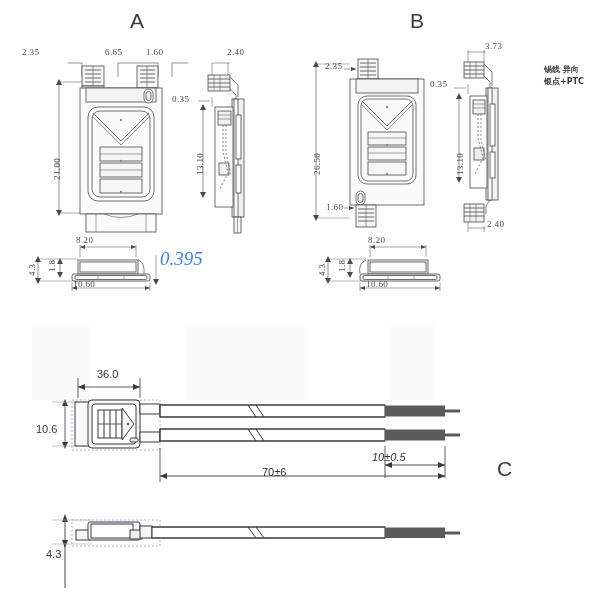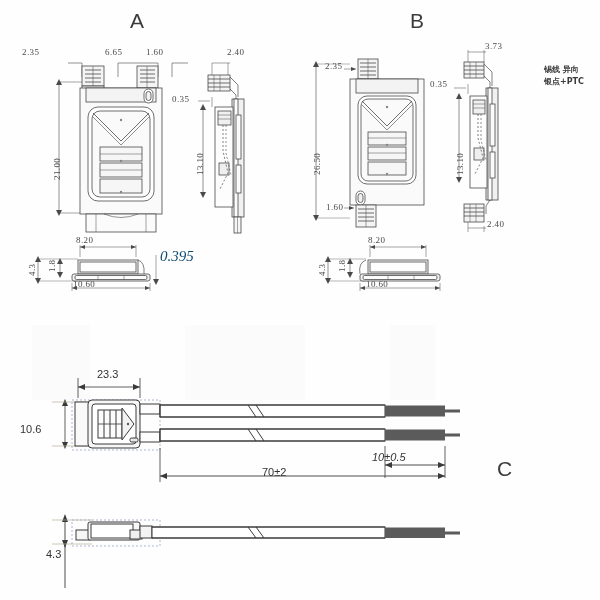--- a/index.html
+++ b/index.html
@@ -50,22 +50,22 @@
   .dim-c {
     font-family: "Liberation Sans", sans-serif;
     font-size: 11px;
     color: #333;
     white-space: nowrap;
     line-height: 1;
   }
   .dim-italic {
     font-family: "Liberation Serif", serif;
     font-style: italic;
-    font-size: 15px;
-    color: #0c4a6e;
+    font-size: 19px;
+    color: #3b82f6;
     white-space: nowrap;
   }
   .cn-note {
     font-family: "DejaVu Sans", sans-serif;
     font-size: 8px;
     color: #3a3a3a;
     line-height: 1.45;
     white-space: nowrap;
     font-weight: bold;
   }
@@ -395,23 +395,23 @@
       <line x1="50" y1="40" x2="50" y2="48" stroke-width="0.5"></line>
       <line x1="130" y1="40" x2="130" y2="48" stroke-width="0.5"></line>
       <line x1="50" y1="45" x2="130" y2="45" stroke-width="0.5"></line>
       <path d="M50,45 L55,43 L55,47Z" fill="#4a4a4a" stroke="none"></path>
       <path d="M130,45 L125,43 L125,47Z" fill="#4a4a4a" stroke="none"></path>
     </g>
   </svg>
 
   <div class="abs sec-letter" style="left:497px;top:458px;">C</div>
 
-  <div class="abs dim-c" style="left:97px;top:369px;">23.3</div>
-  <div class="abs dim-c" style="left:20px;top:424px;">10.6</div>
-  <div class="abs dim-c" style="left:262px;top:467px;">70±2</div>
+  <div class="abs dim-c" style="left:97px;top:369px;">36.0</div>
+  <div class="abs dim-c" style="left:36px;top:424px;">10.6</div>
+  <div class="abs dim-c" style="left:262px;top:467px;">70±6</div>
   <div class="abs dim-c" style="left:372px;top:452px;font-style:italic;">10±0.5</div>
   <div class="abs dim-c" style="left:46px;top:549px;">4.3</div>
 
   <svg class="abs" style="left:20px;top:370px;" width="440" height="130" viewBox="0 0 440 130">
     <g fill="none" stroke="#3a3a3a" stroke-width="1">
 
       <line x1="58" y1="8" x2="58" y2="28" stroke-width="0.8"></line>
       <line x1="120" y1="8" x2="120" y2="28" stroke-width="0.8"></line>
       <line x1="58" y1="17" x2="120" y2="17" stroke-width="0.8"></line>
       <path d="M58,17 L65,14 L65,20Z" fill="#3a3a3a" stroke="none"></path>

